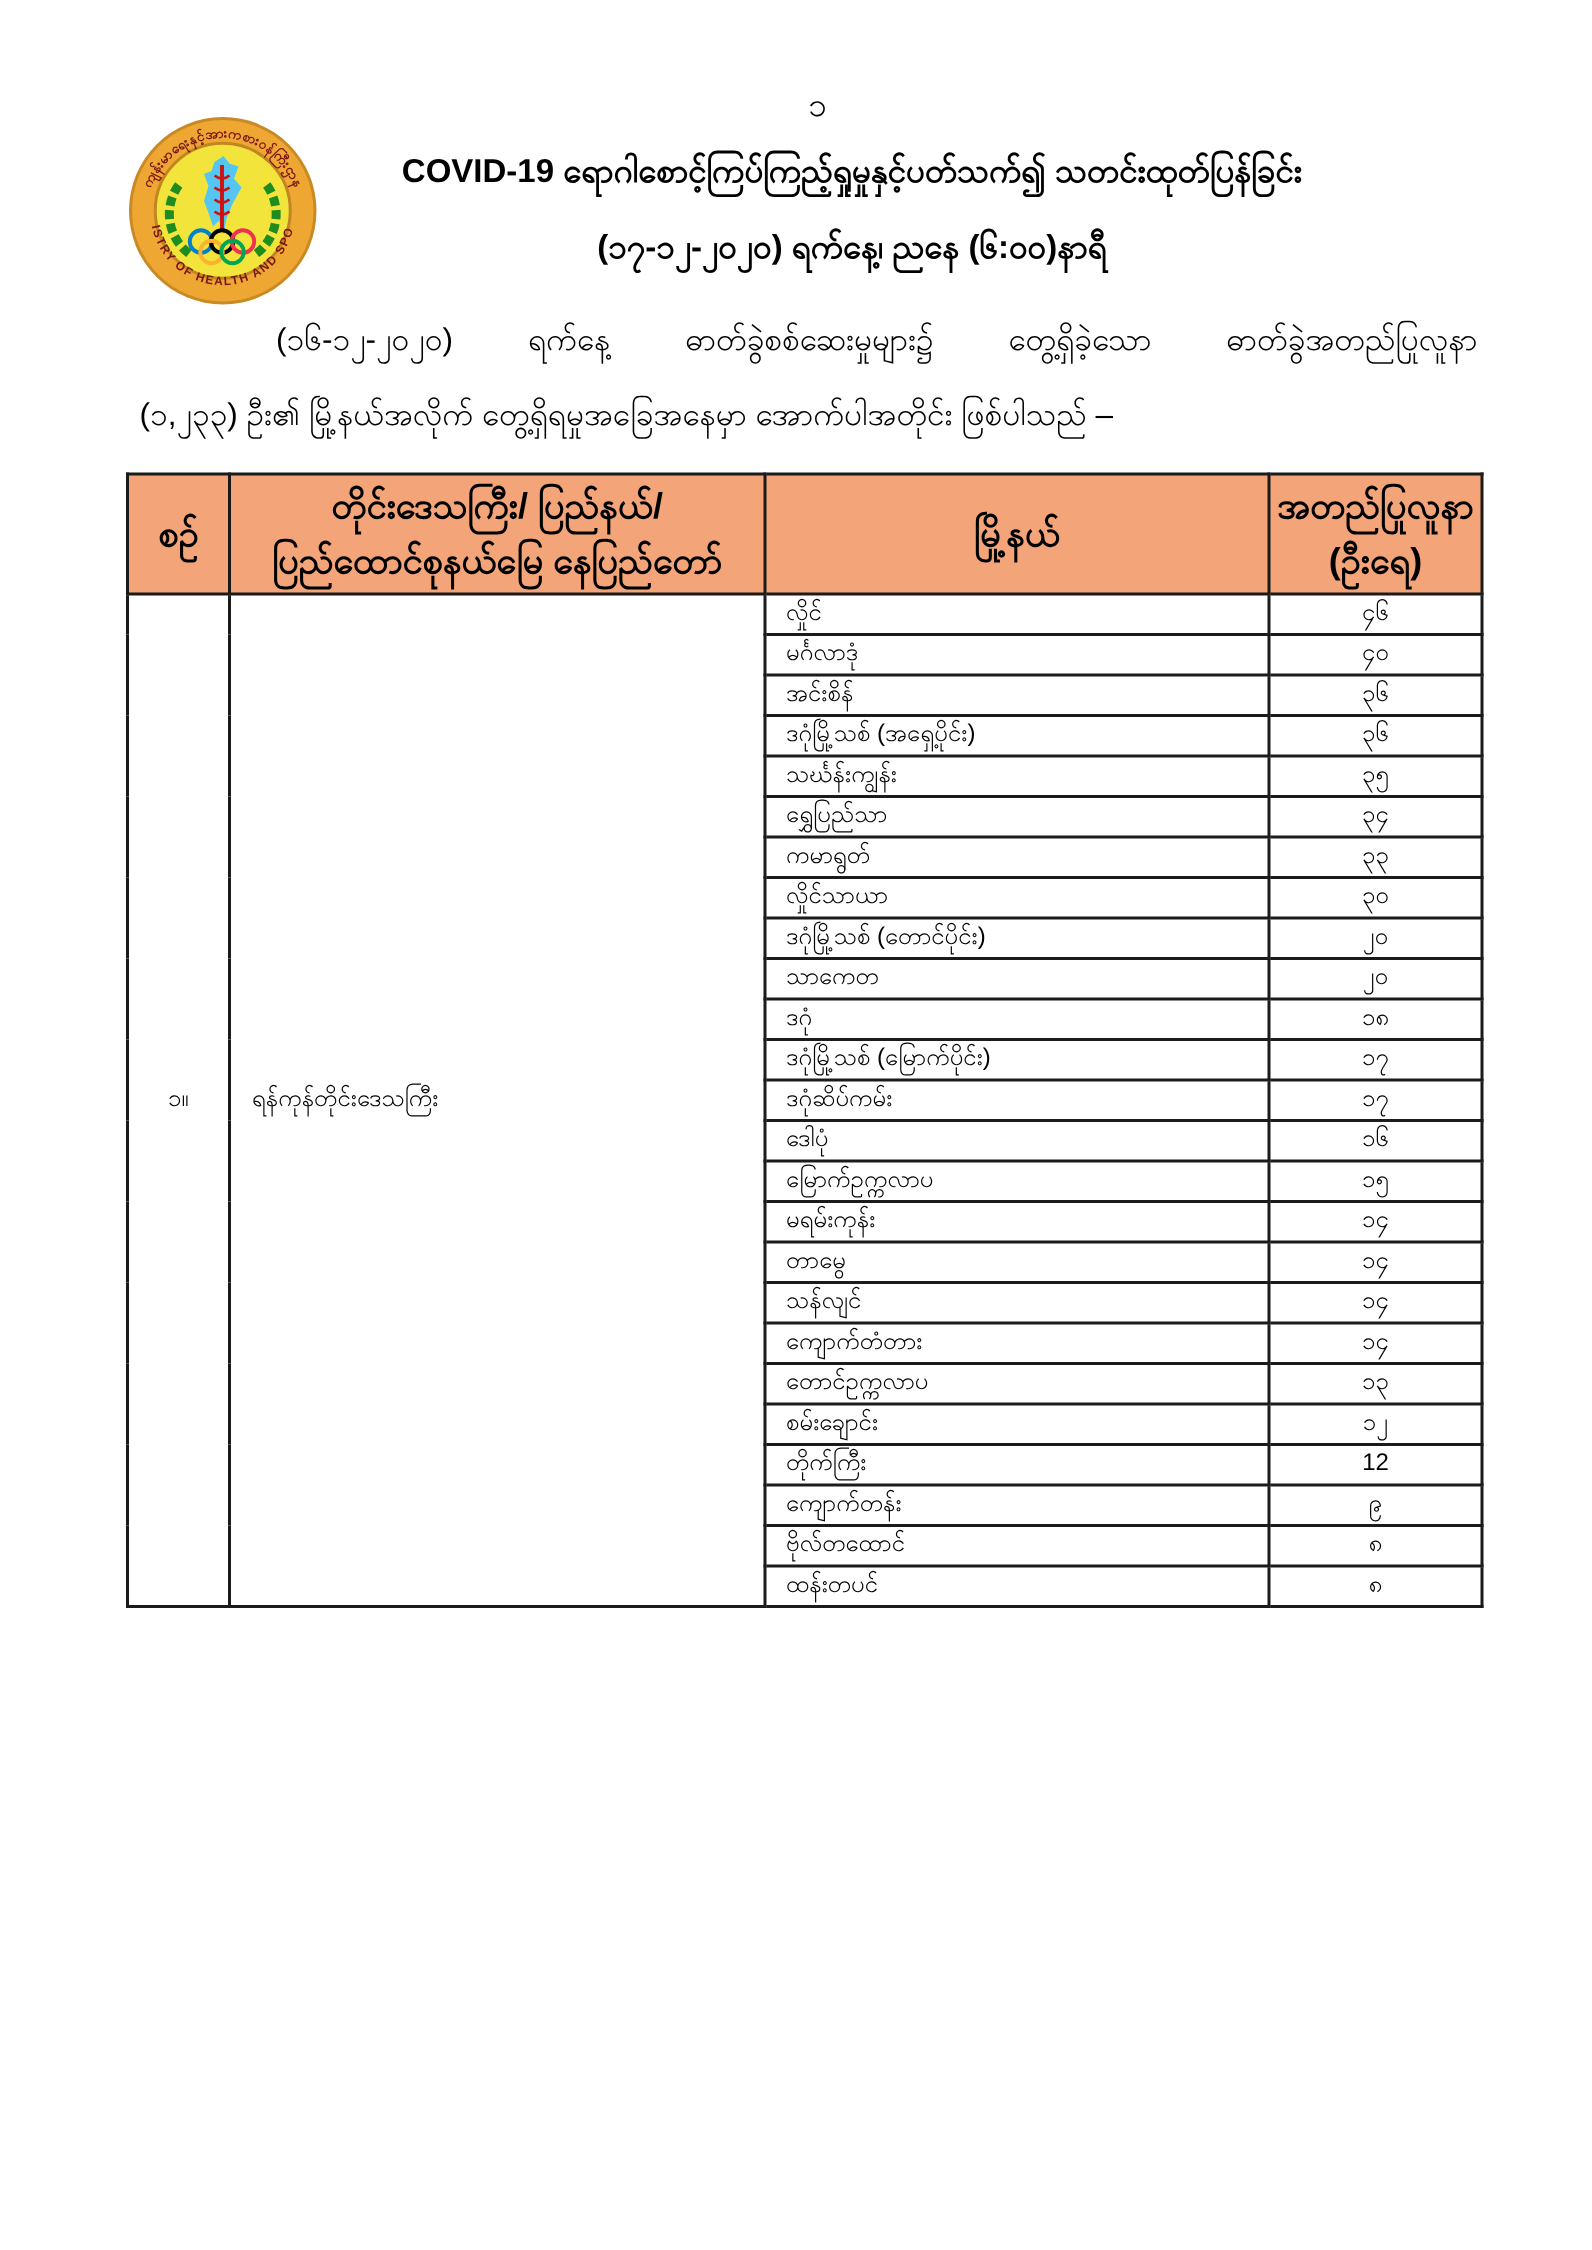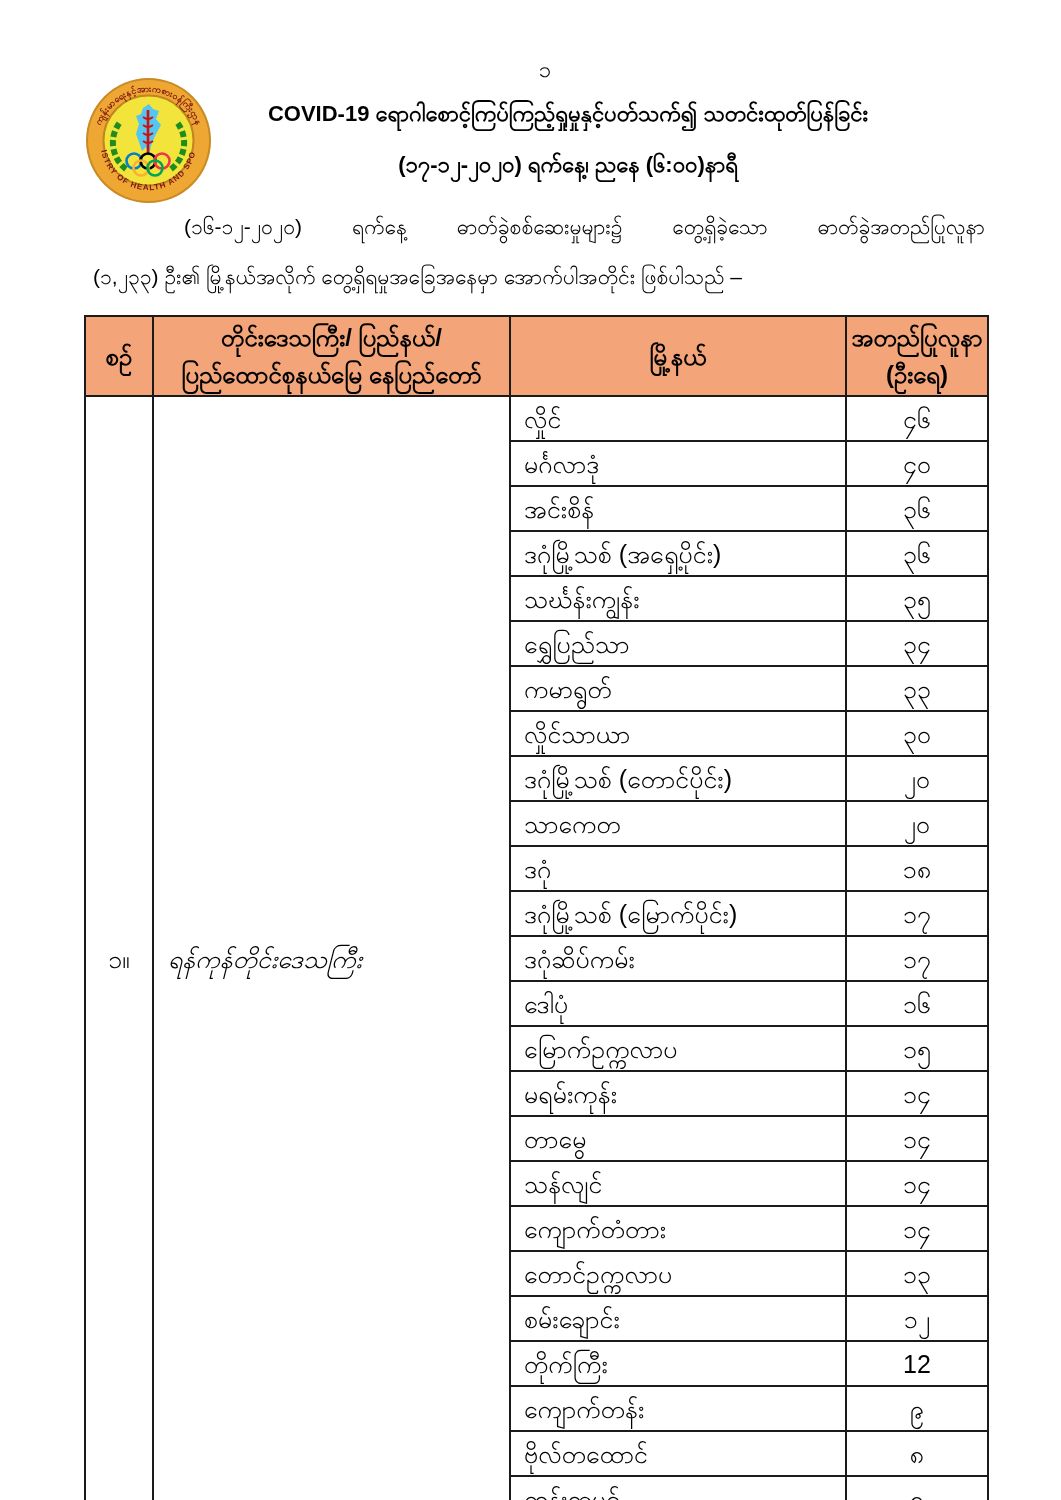--- a/index.html
+++ b/index.html
@@ -52,23 +52,23 @@
   }
   .covid-table thead th{
     background:var(--header-bg);
     height:80px;
     font-weight:700;
     font-size:24px;
     line-height:1.55;
     text-align:center;
     padding:2px 4px;
   }
-  .covid-table tbody td{height:45px;font-size:25px;line-height:1.3;}
+  .covid-table tbody td{height:27px;font-size:16px;line-height:1.3;}
   td.serial{text-align:center;font-size:23px;}
-  td.region{text-align:left;padding-left:14px;font-size:24px;font-style:italic;}
+  td.region{text-align:left;padding-left:14px;font-size:24px;}
   td.township{text-align:left;padding-left:13px;}
   td.count{text-align:center;}
 </style>
 </head>
 <body>
 
 <div class="page">
 
   <div class="logo">
     <svg viewBox="0 0 127 127" width="127" height="127">

